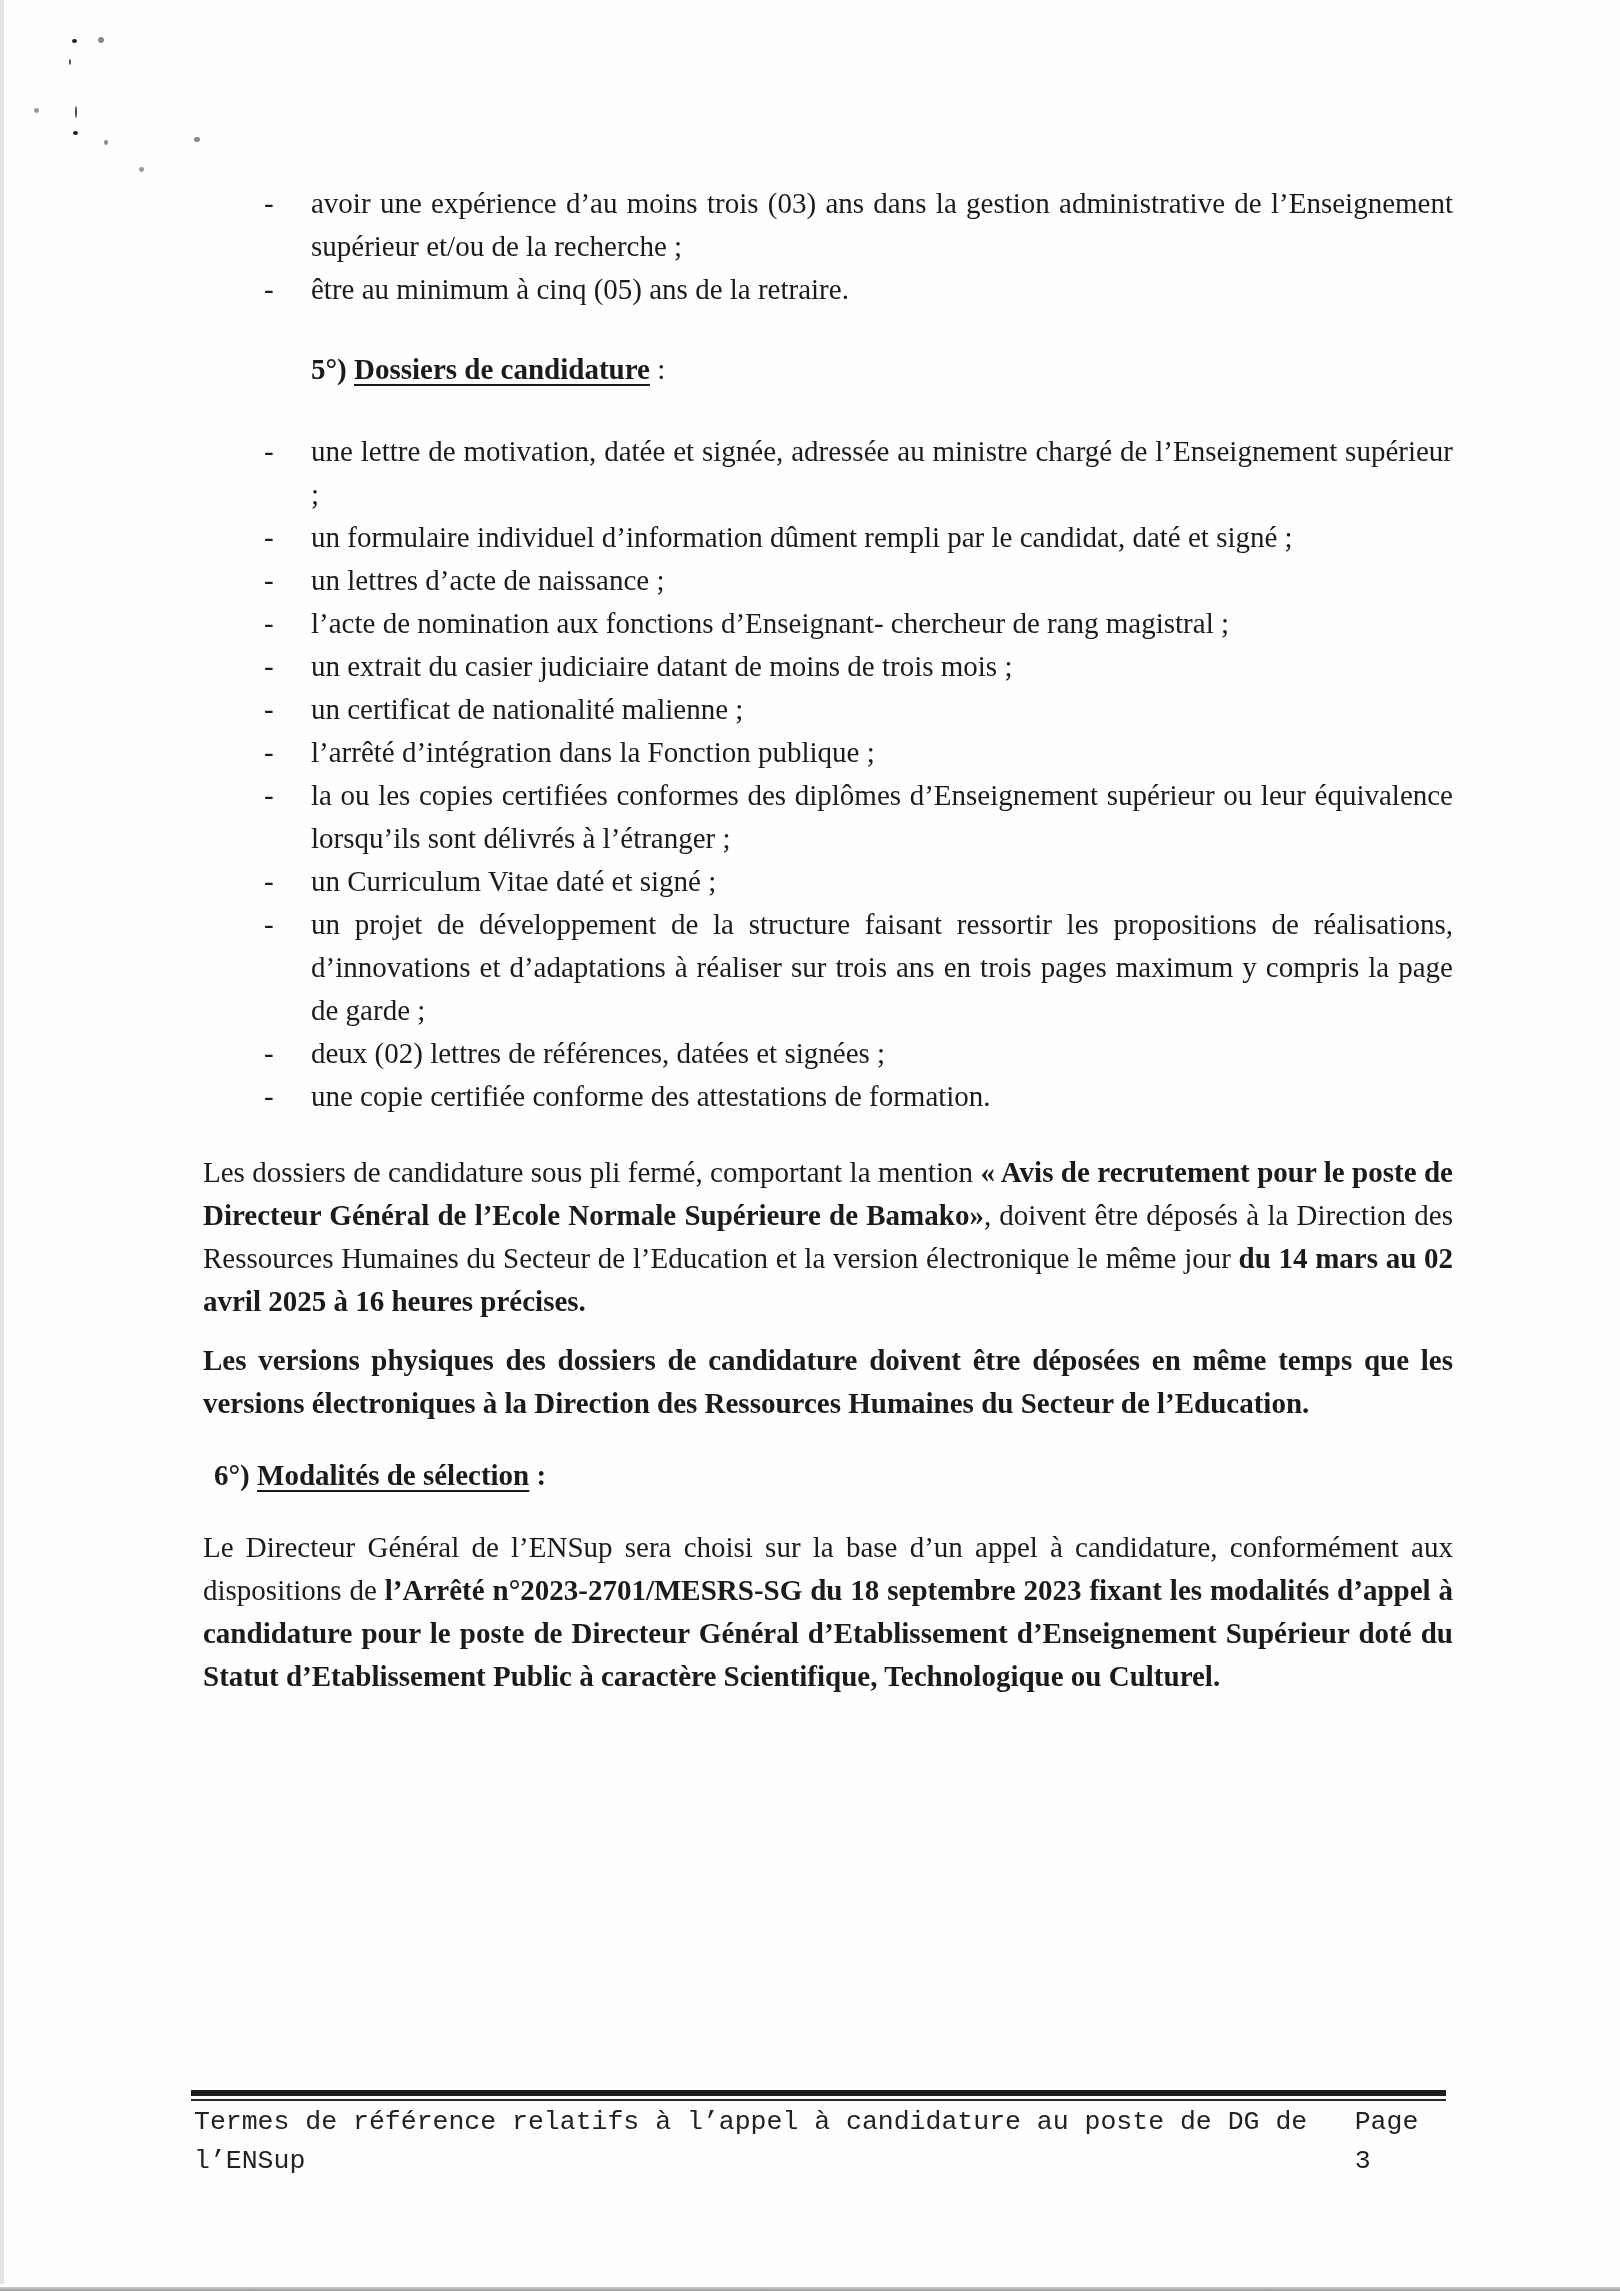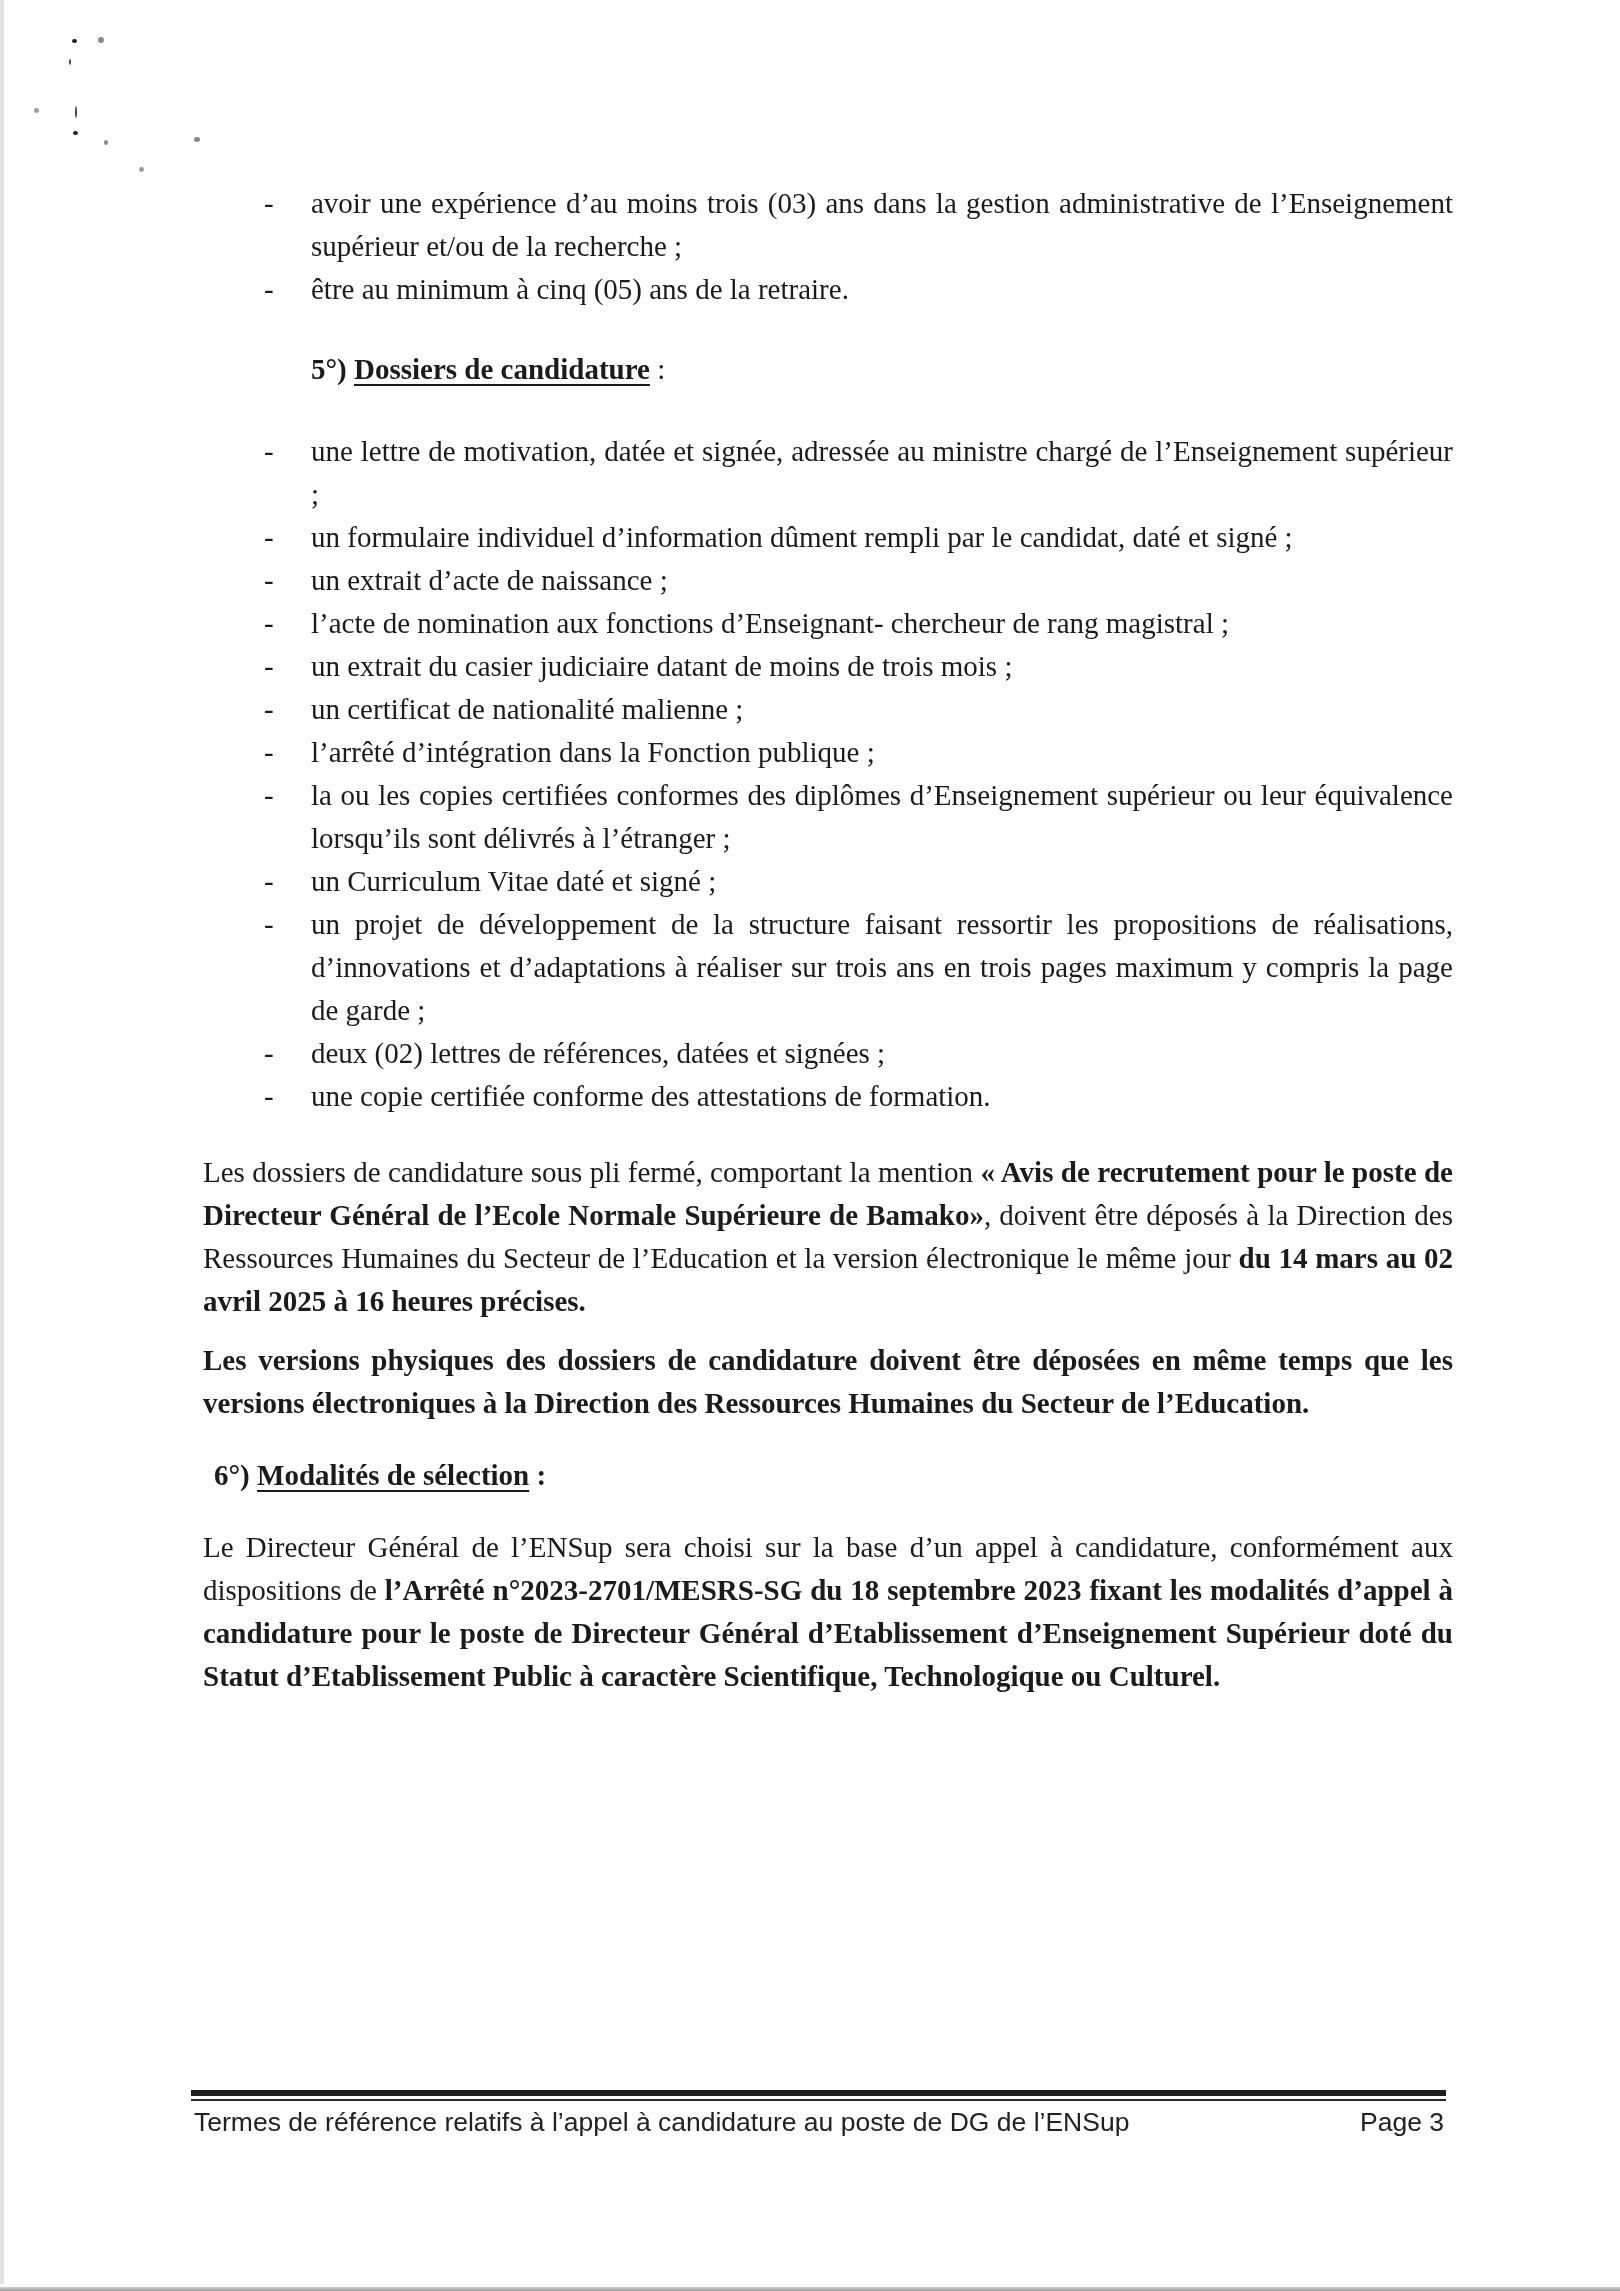--- a/index.html
+++ b/index.html
@@ -94,21 +94,21 @@
       top: 2099px;
       width: 1255px;
       height: 2px;
       background: #2a2a2a;
     }
     .footer {
       position: absolute;
       left: 194px;
       top: 2103px;
       width: 1250px;
-      font-family: Liberation Sans, sans-serif;
+      font-family: Liberation Mono, monospace;
       font-size: 26.5px;
       line-height: 39px;
       color: #222;
       display: flex;
       justify-content: space-between;
     }
   </style>
 </head>
 <body>
 
@@ -140,21 +140,21 @@
     </ul>
 
     <div class="section-heading">
       <span>5°)</span>
       <span class="u">Dossiers de candidature</span><span style="font-weight:normal"> :</span>
     </div>
 
     <ul class="list">
       <li><span class="dash">-</span><span>une lettre de motivation, datée et signée, adressée au ministre chargé de l’Enseignement supérieur ;</span></li>
       <li><span class="dash">-</span><span>un formulaire individuel d’information dûment rempli par le candidat, daté et signé ;</span></li>
-      <li><span class="dash">-</span><span>un extrait d’acte de naissance ;</span></li>
+      <li><span class="dash">-</span><span>un lettres d’acte de naissance ;</span></li>
       <li><span class="dash">-</span><span>l’acte de nomination aux fonctions d’Enseignant- chercheur de rang magistral ;</span></li>
       <li><span class="dash">-</span><span>un extrait du casier judiciaire datant de moins de trois mois ;</span></li>
       <li><span class="dash">-</span><span>un certificat de nationalité malienne ;</span></li>
       <li><span class="dash">-</span><span>l’arrêté d’intégration dans la Fonction publique ;</span></li>
       <li><span class="dash">-</span><span>la ou les copies certifiées conformes des diplômes d’Enseignement supérieur ou leur équivalence lorsqu’ils sont délivrés à l’étranger ;</span></li>
       <li><span class="dash">-</span><span>un Curriculum Vitae daté et signé ;</span></li>
       <li><span class="dash">-</span><span>un projet de développement de la structure faisant ressortir les propositions de réalisations, d’innovations et d’adaptations à réaliser sur trois ans en trois pages maximum y compris la page de garde ;</span></li>
       <li><span class="dash">-</span><span>deux (02) lettres de références, datées et signées ;</span></li>
       <li><span class="dash">-</span><span>une copie certifiée conforme des attestations de formation.</span></li>
     </ul>

